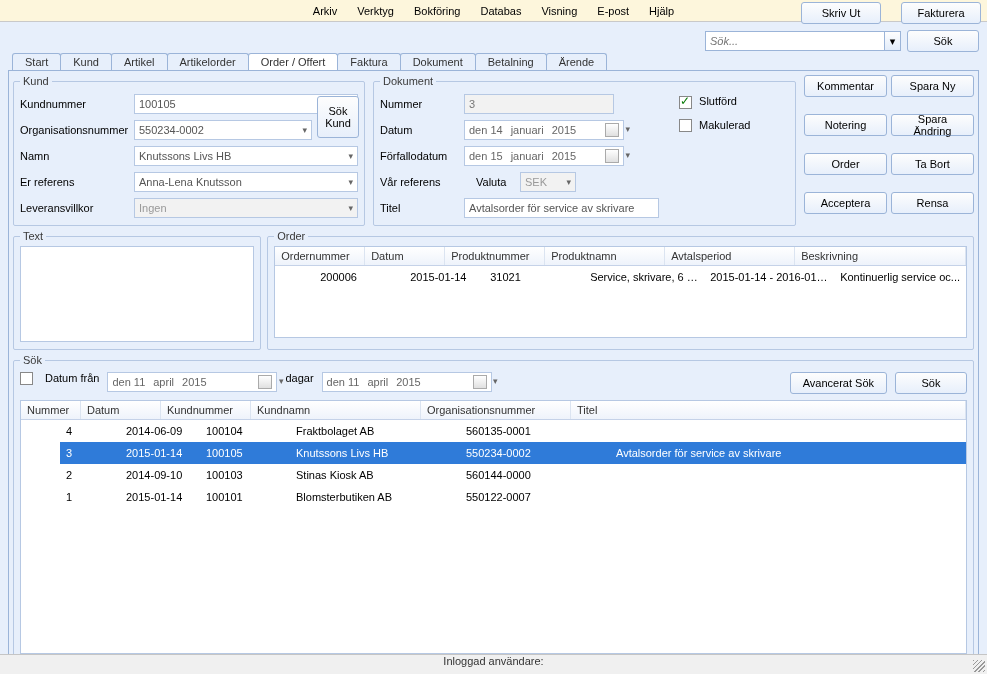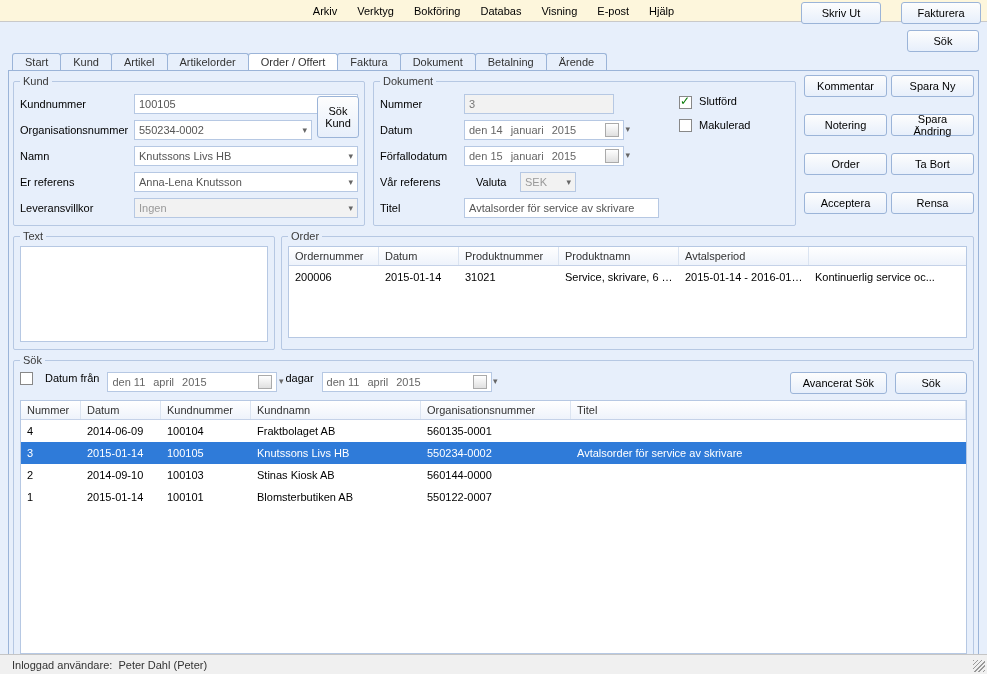--- a/index.html
+++ b/index.html
@@ -44,33 +44,33 @@
 .datepick .cal::after { content:"▾"; position:absolute; right:-12px; top:0; font-size:9px; color:#666; }
 
 .mid-row { display:flex; gap:6px; height: 120px; }
 .text-box { width:262px; }
 .text-box textarea { width:100%; height:96px; border:1px solid #b6c8e3; resize:none; background:#fff; }
 .order-box { flex:1; }
 
 .table { border:1px solid #b6c8e3; background:#fff; width:100%; }
 .thead { display:flex; background:linear-gradient(#fff,#eef3fb); border-bottom:1px solid #c5d2e8; }
 .th { padding:3px 6px; border-right:1px solid #dbe4f1; color:#333; }
-.trow { display:flex; padding:3px 0;}
+.trow { display:flex; padding:3px 0;margin-left:39px;}
 .td { padding:2px 6px; overflow:hidden; text-overflow:ellipsis; white-space:nowrap; }
 
 .sok-box { flex:1; display:flex; flex-direction:column; }
 .sok-filter { display:flex; align-items:flex-start; gap:8px; padding:2px 0 6px; }
 .sok-filter .spacer { flex:1; }
 .check { width:13px;height:13px;border:1px solid #888;background:#fff;display:inline-block;vertical-align:middle;margin-right:4px;position:relative; }
 .check.checked::after { content:"✓"; position:absolute; top:-3px; left:0; color:#0a7c0a; font-size:12px; }
 
 .results-table { flex:1; background:#fff; border:1px solid #b6c8e3; overflow:auto; }
 .results-table .trow.selected { background:#2f7bd9; color:#fff; }
 
-.statusbar { position:absolute; bottom:0; left:0; right:0; height:20px; border-top:1px solid #c5c5c5; background:#f0f0f0; display:flex; align-items:center; padding:0 12px; font-size:11px; color:#333; }
+.statusbar { position:absolute; bottom:0; left:0; right:0; height:20px; border-top:1px solid #c5c5c5; background:#f0f0f0; display:flex; align-items:center; padding:0 6px; font-size:11px; color:#333;flex-direction:column; }
 .grip { position:absolute; right:2px; bottom:2px; width:12px;height:12px; background:repeating-linear-gradient(135deg,#999 0 1px,transparent 1px 3px); }
 
 .sokkund-btn { width:42px; height:42px; line-height:1.1; text-align:center; }
 </style>
 </head>
 <body>
 
 <div class="menubar">
   <span class="menu-item">Arkiv</span>
   <span class="menu-item">Verktyg</span>
@@ -79,20 +79,24 @@
   <span class="menu-item">Visning</span>
   <span class="menu-item">E-post</span>
   <span class="menu-item">Hjälp</span>
 </div>
 <div class="top-buttons">
   <button class="btn wide">Skriv Ut</button>
   <button class="btn wide">Fakturera</button>
 </div>
 
 <div class="search-top">
+  <div style="display:flex;">
+    <input placeholder="Sök..." style="">
+    <div class="cb-arrow">▾</div>
+  </div>
   <button class="btn" style="width:72px">Sök</button>
 </div>
 
 <div class="tabs-row">
   <div class="tab">Start</div>
   <div class="tab">Kund</div>
   <div class="tab">Artikel</div>
   <div class="tab">Artikelorder</div>
   <div class="tab active">Order / Offert</div>
   <div class="tab">Faktura</div>
@@ -206,20 +210,21 @@
     </fieldset>
     <fieldset class="group order-box">
       <legend>Order</legend>
       <div class="table" style="height:92px">
         <div class="thead">
           <div class="th" style="width:90px">Ordernummer</div>
           <div class="th" style="width:80px">Datum</div>
           <div class="th" style="width:100px">Produktnummer</div>
           <div class="th" style="width:120px">Produktnamn</div>
           <div class="th" style="width:130px">Avtalsperiod</div>
+          <div class="th" style="flex:1">Beskrivning</div>
         </div>
         <div class="trow">
           <div class="td" style="width:90px">200006</div>
           <div class="td" style="width:80px">2015-01-14</div>
           <div class="td" style="width:100px">31021</div>
           <div class="td" style="width:120px">Service, skrivare, 6 g...</div>
           <div class="td" style="width:130px">2015-01-14 - 2016-01-14</div>
           <div class="td" style="flex:1">Kontinuerlig service oc...</div>
         </div>
       </div>

